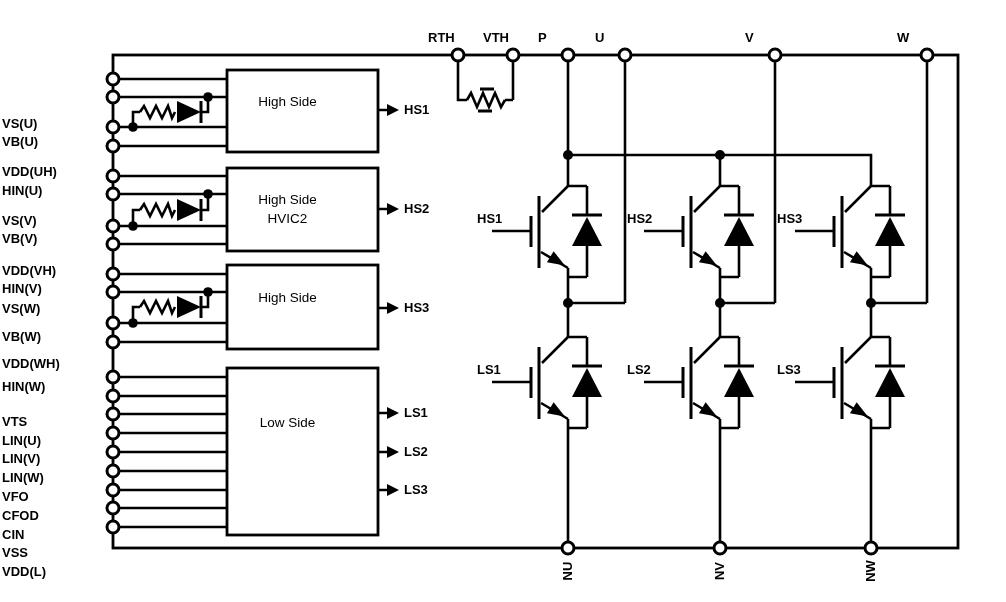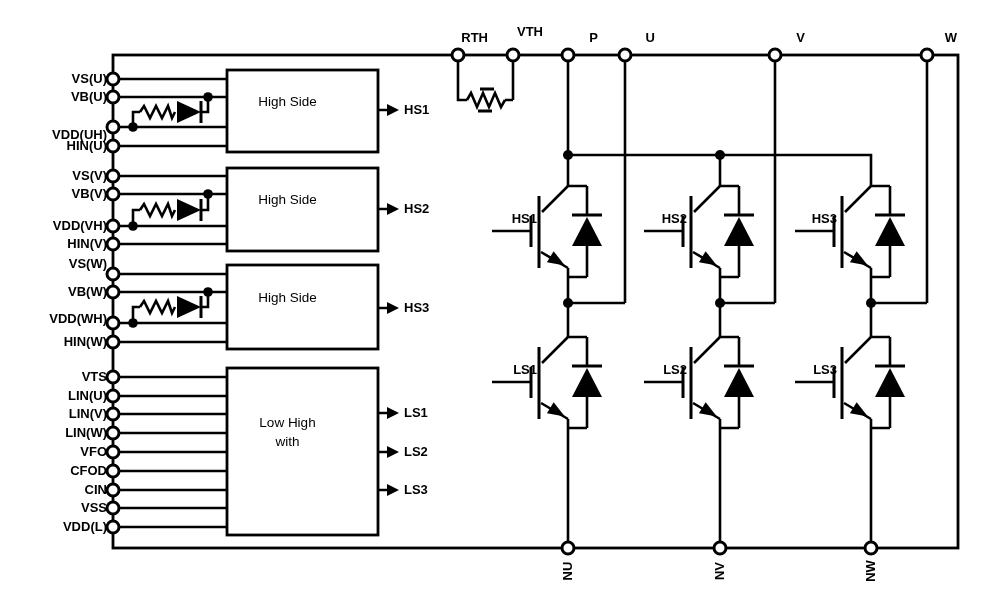--- a/index.html
+++ b/index.html
@@ -1,22 +1,22 @@
 <!DOCTYPE html>
 <html><head>
 <meta charset="utf-8">
 <style>
   html,body{margin:0;padding:0;background:#fff;}
   #stage{position:relative;width:1006px;height:602px;background:#fff;overflow:hidden;
          font-family:"Liberation Sans",sans-serif;color:#000;}
   #wires{position:absolute;left:0;top:0;}
   .lbl{position:absolute;font:bold 13px "Liberation Sans",sans-serif;line-height:16px;
        color:#000;white-space:nowrap;}
-  .pinL{left:2px;width:105px;text-align:right;}
-  .ctr{text-align:right;width:60px;}
+  .pinL{left:2px;width:105px;margin-top:45px;}
+  .ctr{text-align:left;width:60px;}
   .rot{width:40px;height:16px;text-align:center;transform:rotate(-90deg);}
   .bt{position:absolute;left:227px;width:121px;text-align:center;
       font:400 13.5px "Liberation Sans",sans-serif;line-height:19px;color:#000;}
   .out{left:404px;}
 </style>
 </head>
 <body>
 
 <div id="stage">
 
@@ -131,63 +131,63 @@
         <circle cx="775" cy="55" r="6"></circle>
         <circle cx="927" cy="55" r="6"></circle>
       <circle cx="568" cy="548" r="6"></circle>
         <circle cx="720" cy="548" r="6"></circle>
         <circle cx="871" cy="548" r="6"></circle>
     </g>
   </svg>
 
   <div class="lbl pinL" style="top:71px">VS(U)</div>
   <div class="lbl pinL" style="top:89px">VB(U)</div>
-  <div class="lbl pinL" style="top:127px">VDD(UH)</div>
+  <div class="lbl pinL" style="top:119px">VDD(UH)</div>
   <div class="lbl pinL" style="top:138px">HIN(U)</div>
   <div class="lbl pinL" style="top:168px">VS(V)</div>
   <div class="lbl pinL" style="top:186px">VB(V)</div>
   <div class="lbl pinL" style="top:218px">VDD(VH)</div>
   <div class="lbl pinL" style="top:236px">HIN(V)</div>
   <div class="lbl pinL" style="top:256px">VS(W)</div>
   <div class="lbl pinL" style="top:284px">VB(W)</div>
   <div class="lbl pinL" style="top:311px">VDD(WH)</div>
   <div class="lbl pinL" style="top:334px">HIN(W)</div>
   <div class="lbl pinL" style="top:369px">VTS</div>
   <div class="lbl pinL" style="top:388px">LIN(U)</div>
   <div class="lbl pinL" style="top:406px">LIN(V)</div>
   <div class="lbl pinL" style="top:425px">LIN(W)</div>
   <div class="lbl pinL" style="top:444px">VFO</div>
   <div class="lbl pinL" style="top:463px">CFOD</div>
   <div class="lbl pinL" style="top:482px">CIN</div>
   <div class="lbl pinL" style="top:500px">VSS</div>
   <div class="lbl pinL" style="top:519px">VDD(L)</div>
 
   <div class="lbl ctr" style="left:428px;top:30px">RTH</div>
-  <div class="lbl ctr" style="left:483px;top:24px">VTH</div>
+  <div class="lbl ctr" style="left:483px;top:30px">VTH</div>
   <div class="lbl ctr" style="left:538px;top:30px">P</div>
   <div class="lbl ctr" style="left:595px;top:30px">U</div>
   <div class="lbl ctr" style="left:745px;top:30px">V</div>
   <div class="lbl ctr" style="left:897px;top:30px">W</div>
 
   <div class="lbl rot" style="left:548px;top:563px">NU</div>
   <div class="lbl rot" style="left:700px;top:563px">NV</div>
   <div class="lbl rot" style="left:851px;top:563px">NW</div>
 
   <div class="bt" style="top:92px">
     <div>High Side</div>
   </div>
   <div class="bt" style="top:190px">
     <div>High Side</div>
+      <div>HVIC2</div>
   </div>
   <div class="bt" style="top:288px">
     <div>High Side</div>
   </div>
   <div class="bt" style="top:413px">
-    <div>Low High</div>
-    <div>with</div>
+    <div>Low Side</div>
   </div>
 
   <div class="lbl out" style="top:102px">HS1</div>
   <div class="lbl out" style="top:201px">HS2</div>
   <div class="lbl out" style="top:300px">HS3</div>
   <div class="lbl out" style="top:405px">LS1</div>
   <div class="lbl out" style="top:444px">LS2</div>
   <div class="lbl out" style="top:482px">LS3</div>
 
   <div class="lbl ctr" style="left:477px;top:211px">HS1</div>

